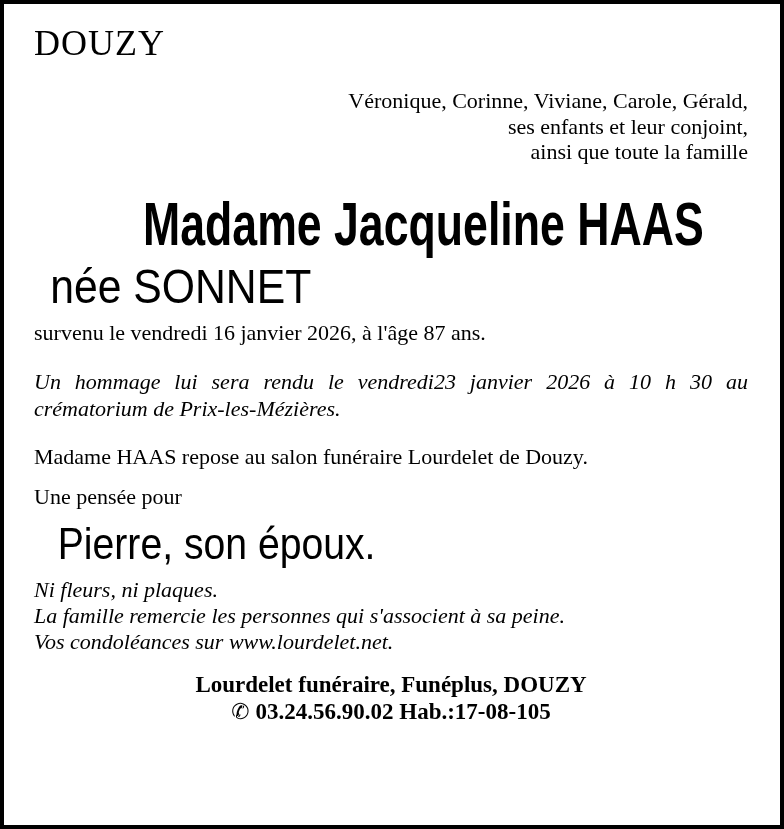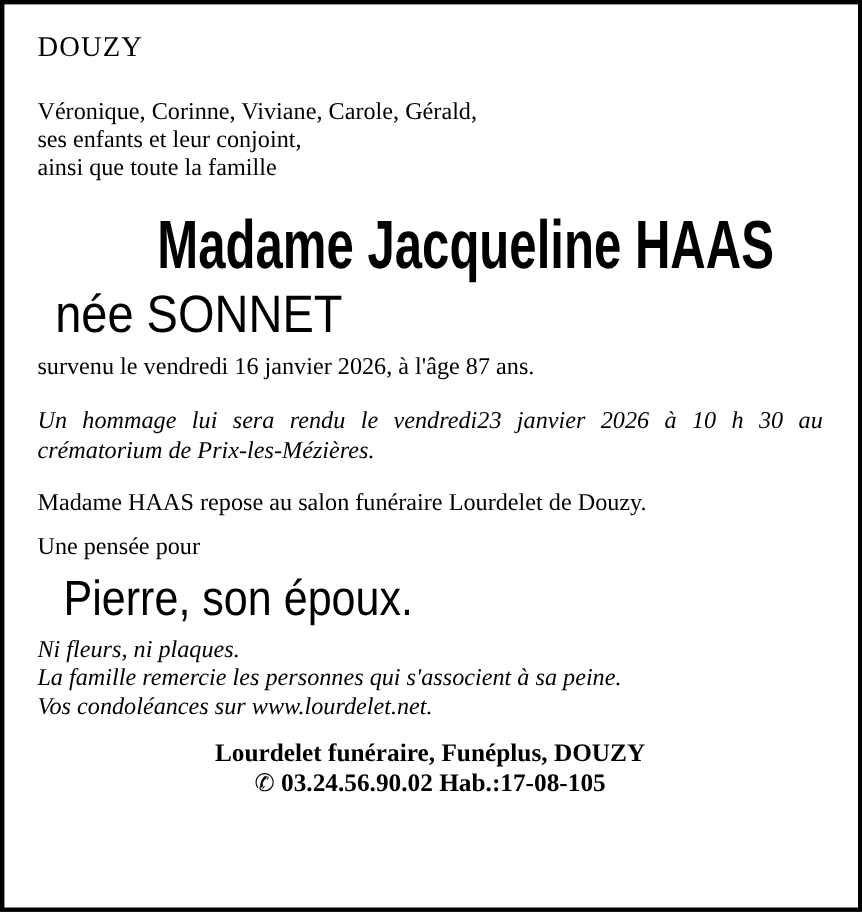--- a/index.html
+++ b/index.html
@@ -13,27 +13,27 @@
     border: 4px solid #000000;
     padding: 24px 32px 0 30px;
     overflow: hidden;
     color: #000000;
     font-family: "Liberation Serif", "DejaVu Serif", serif;
     font-size: 22px;
     line-height: 26px;
   }
 
   .city {
-    font-size: 26px;
+    font-size: 36px;
     line-height: 30px;
     letter-spacing: 1px;
   }
 
   .family-block { margin-top: 30px; }
-  .family-block div { line-height: 25.5px; }
+  .family-block div { line-height: 25.5px; text-align: right; }
 
   .announcement { margin-top: 22px; }
 
   
   .centered-row {
     display: flex;
   }
   .condensed {
     font-family: "Liberation Sans", "DejaVu Sans", sans-serif;
     white-space: nowrap;

